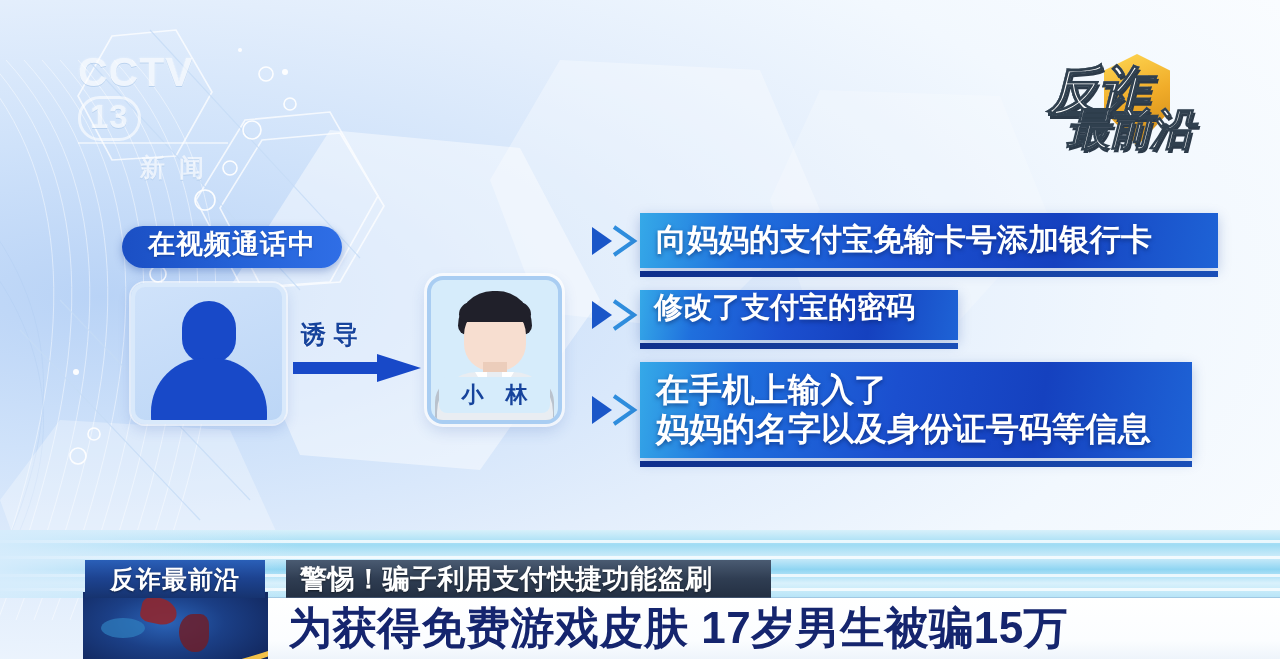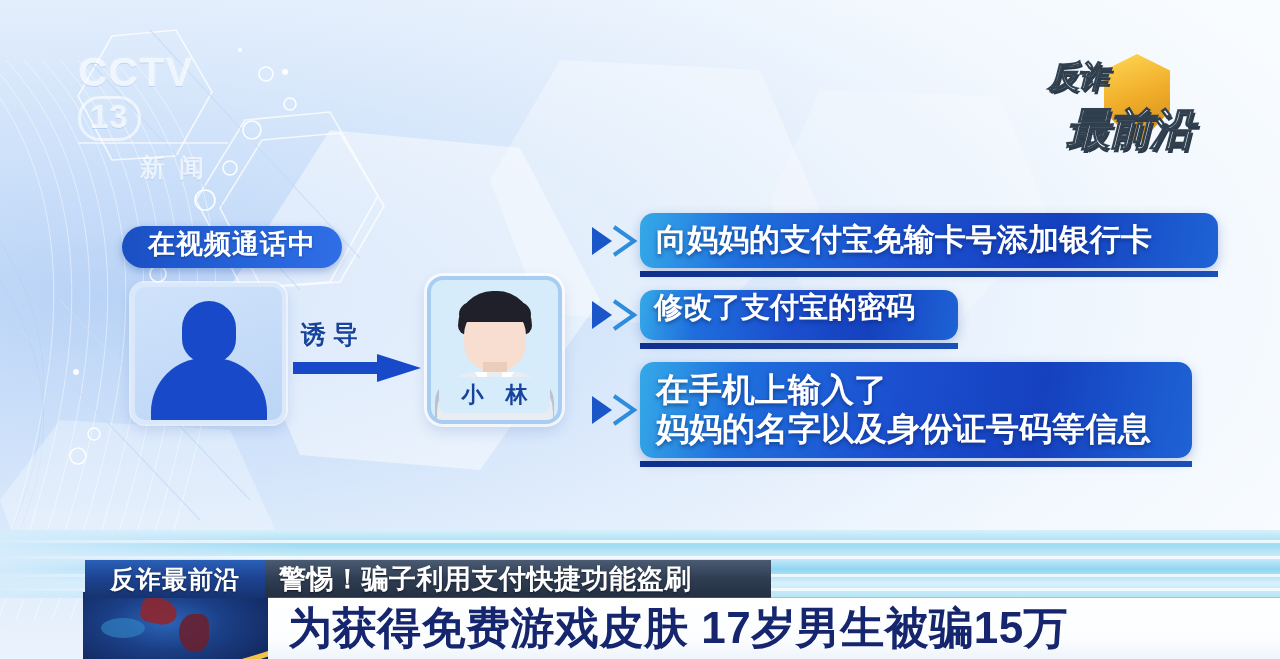--- a/index.html
+++ b/index.html
@@ -33,22 +33,23 @@
   .cctv .ct-underline{height:2px;background:rgba(255,255,255,.85);margin-top:1px;width:150px;}
 
   
   .proglogo{position:absolute;right:58px;top:52px;width:180px;height:110px;}
   .proglogo .shield{position:absolute;left:62px;top:2px;width:66px;height:92px;
     background:linear-gradient(160deg,#ffd64a 0%,#f0a81e 48%,#c98008 100%);
     clip-path:polygon(50% 0,100% 18%,100% 62%,50% 100%,0 62%,0 18%);opacity:.95;}
   .proglogo .l1,.proglogo .l2{position:absolute;font-weight:bold;color:#fff;
     -webkit-text-stroke:1px #30404f;
     text-shadow:2px 3px 0 #2c3a49,0 0 1px #8fa4b6;font-style:italic;white-space:nowrap;}
-  .proglogo .l1{left:6px;top:4px;font-size:31px;letter-spacing:-2px;
+  .proglogo .l1{left:6px;top:4px;font-size:52px;letter-spacing:-2px;
     background:linear-gradient(180deg,#ffffff 45%,#8ea3b6 55%,#d8e2ec 100%);
+    text-decoration:underline;
     -webkit-background-clip:text;}
   .proglogo .l2{left:24px;top:48px;font-size:44px;letter-spacing:-2px;}
 
   
   .pill{position:absolute;left:122px;top:226px;height:42px;padding:0 26px;
     display:flex;border-radius:21px;
     background:linear-gradient(90deg,#1b4fc4 0%,#2563d8 55%,#2f6ee6 100%);
     box-shadow:0 3px 9px rgba(30,70,160,.35);}
   .pill span{color:#fff;font-size:27px;font-weight:bold;letter-spacing:1px;
     text-shadow:0 1px 2px rgba(10,40,110,.5);}
@@ -92,21 +93,21 @@
   .induce-wrap{position:absolute;left:293px;top:318px;width:130px;height:66px;}
   .induce-wrap .lbl{position:absolute;left:8px;top:0;color:#16439c;font-size:25px;font-weight:bold;letter-spacing:7px;
      text-shadow:0 1px 1px rgba(255,255,255,.8);}
   .induce-wrap .arrow{position:absolute;left:0;top:36px;width:128px;height:28px;}
 
   
   .stmt{position:absolute;display:flex;align-items:center;}
   .stmt .chev{position:absolute;left:-48px;top:50%;transform:translateY(-50%);width:46px;height:34px;}
   .stmt .box{position:relative;
     background:linear-gradient(100deg,#35a9e8 0%,#1f6fdd 18%,#1b4fcf 46%,#1541bf 72%,#1e63d6 100%);
-    box-shadow:0 4px 12px rgba(25,60,150,.26);border-radius:14px;}
+    box-shadow:0 4px 12px rgba(25,60,150,.26);}
   .stmt .box::after{content:"";position:absolute;left:0;right:0;bottom:-9px;height:6px;
     background:linear-gradient(90deg,#0f2f8c 0%,#16409f 60%,#1a4fb8 100%);}
   .stmt .txt{color:#ffffff;font-weight:bold;line-height:1.18;
     text-shadow:0 2px 4px rgba(8,30,90,.55);}
 
   #stmt1{left:640px;top:213px;}
   #stmt1 .box{width:546px;height:55px;display:flex;align-items:center;padding:0 16px;}
   #stmt1 .txt{font-size:31px;letter-spacing:0px;}
 
   #stmt2{left:640px;top:290px;}
@@ -130,21 +131,21 @@
      border-bottom:6px solid #f2c24a;border-radius:50%;transform:rotate(-12deg);}
   .globe .swoosh2{position:absolute;left:-30px;top:26px;width:290px;height:60px;
      border-bottom:4px solid #ffe7a0;border-radius:50%;transform:rotate(-9deg);opacity:.8;}
   .globe .cont1{position:absolute;left:58px;top:6px;width:36px;height:26px;background:#8e2730;
      border-radius:40% 60% 50% 30%;transform:rotate(12deg);opacity:.9;}
   .globe .cont2{position:absolute;left:96px;top:22px;width:30px;height:38px;background:#6d1f2a;
      border-radius:50% 30% 45% 55%;opacity:.85;}
   .globe .cont3{position:absolute;left:18px;top:26px;width:44px;height:20px;background:#2f7fbf;
      border-radius:50%;opacity:.7;}
 
-  .tagbar{position:absolute;left:85px;top:560px;height:38px;width:686px;display:flex;align-items:stretch;}
+  .tagbar{position:absolute;left:85px;top:560px;height:38px;width:686px;display:flex;align-items:stretch;gap:21px;}
   .tagbar .tag{width:180px;display:flex;align-items:center;justify-content:center;
     background:linear-gradient(180deg,#2a5fb8 0%,#1d4390 48%,#16336f 100%);}
   .tagbar .tag span{color:#ffffff;font-size:25px;font-weight:bold;letter-spacing:1px;
     text-shadow:0 1px 2px rgba(0,0,0,.45);}
   .tagbar .subhead{flex:1;display:flex;align-items:center;padding-left:14px;
     background:linear-gradient(180deg,#4a5b72 0%,#2f3d52 50%,#232f42 100%);}
   .tagbar .subhead span{color:#ffffff;font-size:27px;font-weight:bold;letter-spacing:.5px;
     text-shadow:0 1px 2px rgba(0,0,0,.5);}
 
   .headbar{position:absolute;left:268px;right:0;top:598px;height:61px;

